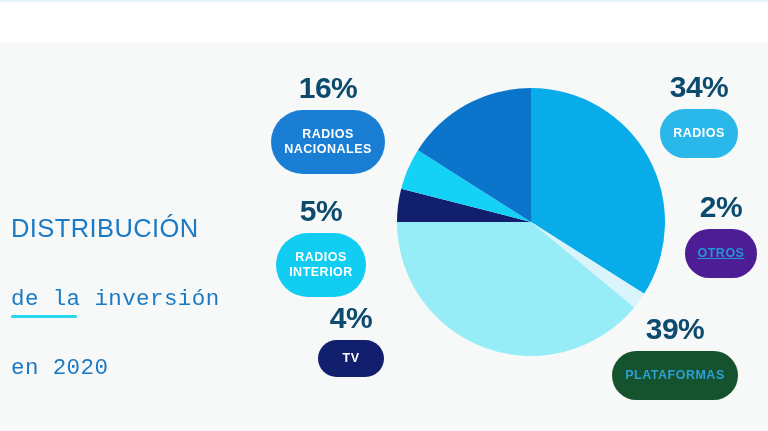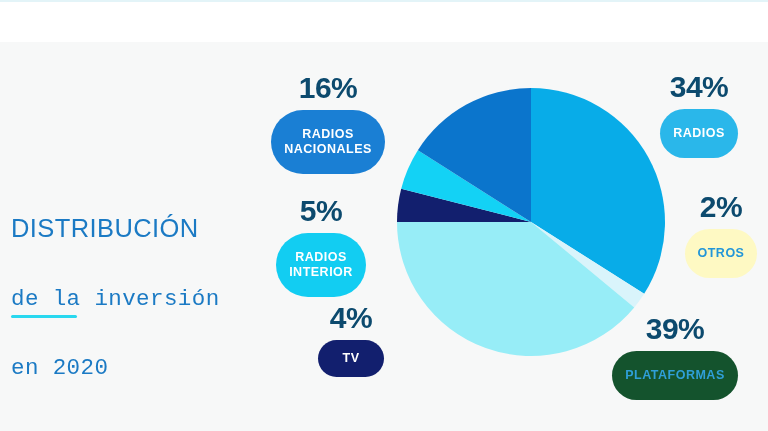--- a/index.html
+++ b/index.html
@@ -108,21 +108,21 @@
   .c-radios-int { left: 256px; top: 196px; width: 130px; }
   .c-radios-int .badge { background: #12cdf2; }
 
   .c-tv { left: 290px; top: 303px; width: 122px; }
   .c-tv .badge { background: #121f6e; padding: 11px 25px; }
 
   .c-digital { left: 640px; top: 72px; width: 118px; }
   .c-digital .badge { background: #2ab7ea; }
 
   .c-otros { left: 674px; top: 192px; width: 94px; }
-  .c-otros .badge { background: #fef9c3; color: #2396d8; }
+  .c-otros .badge { background: #4c1d95; color: #2396d8; text-decoration: underline; }
 
   .c-plataformas { left: 592px; top: 314px; width: 166px; }
   .c-plataformas .badge { background: #14532d; color: #2f9fd8; }
 
   
   .pie-wrap {
     position: absolute;
     left: 396px;
     top: 87px;
     width: 270px;

